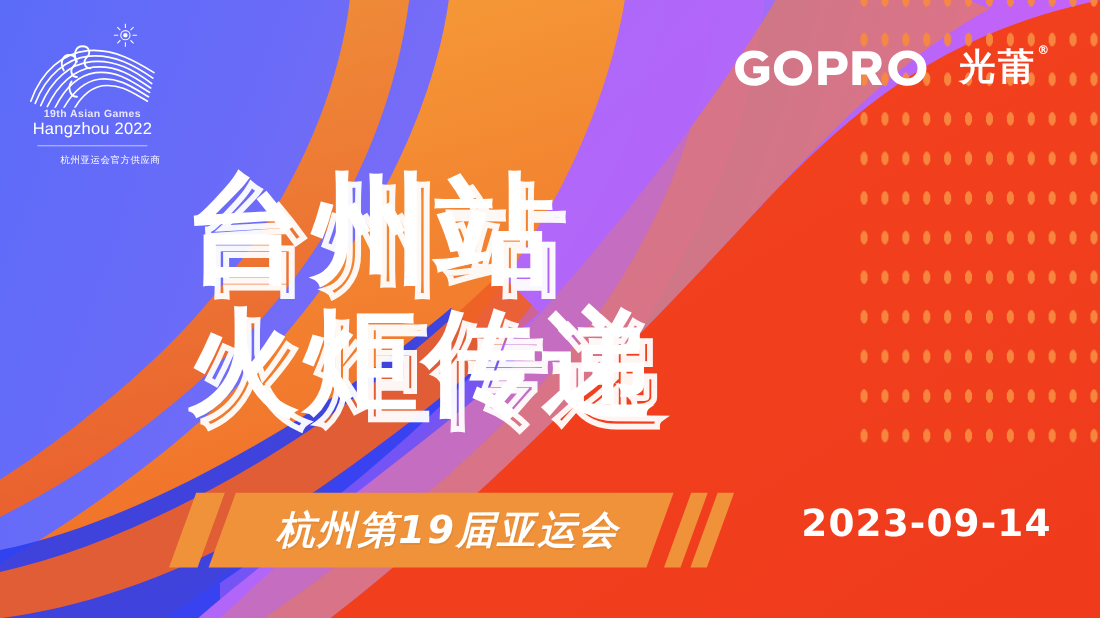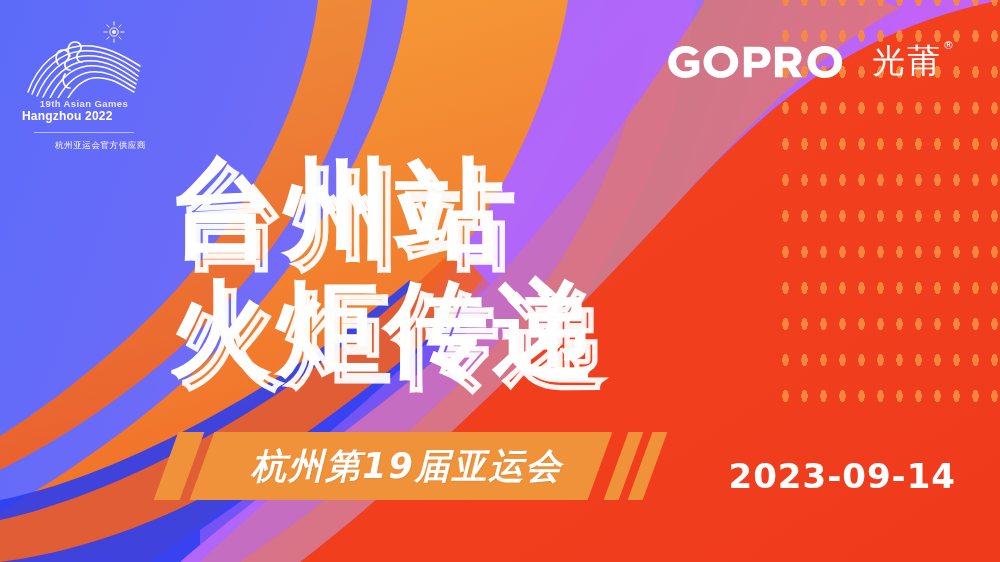--- a/index.html
+++ b/index.html
@@ -34,41 +34,41 @@
     position:absolute;left:22px;top:8px;width:124px;height:152px;
     color:#ffffff;
   }
   .emblem .sun{position:absolute;left:80px;top:12px;width:24px;height:24px;opacity:.95;}
   .emblem .swoosh{position:absolute;left:2px;top:22px;width:120px;height:68px;}
   .emblem-line1{
     position:absolute;left:0;top:90px;width:124px;text-align:center;
     font-size:9.5px;letter-spacing:.4px;color:#e9e6fe;font-weight:700;
   }
   .emblem-line2{
-    position:absolute;left:0;top:101px;width:124px;text-align:left;
-    font-size:12px;letter-spacing:.2px;color:#ffffff;font-weight:700;
+    position:absolute;left:0;top:101px;width:124px;text-align:center;
+    font-size:15px;letter-spacing:.2px;color:#ffffff;font-weight:400;
   }
   .emblem-rule{
     position:absolute;left:12px;top:124px;width:100px;height:1px;
     background:rgba(255,255,255,.55);
   }
   .emblem-line3{
     position:absolute;left:0;top:132px;width:124px;text-align:right;
     font-size:8.5px;letter-spacing:.6px;color:#ffffff;
   }
 
   
   .brand{
     position:absolute;right:58px;top:44px;
     display:flex;align-items:flex-start;gap:14px;
     color:#fff;
   }
   .brand-mark{height:36px;display:block;}
   .brand-cn{
-    font-size:33px;line-height:34px;font-weight:400;letter-spacing:2px;
+    font-size:33px;line-height:34px;font-weight:700;letter-spacing:2px;
     font-family:"DejaVu Sans","Liberation Sans",sans-serif;
     position:relative;
     margin-left:12px;
   }
   .brand-r{
     position:absolute;right:-14px;top:-4px;font-size:11px;line-height:11px;
   }
 
   
   .headline{position:absolute;left:156px;top:150px;width:620px;margin-left:12px;}
@@ -87,21 +87,21 @@
   .hl-shadow{
     color:transparent;
     -webkit-text-stroke:2px #ffffff;
     transform:translate(11px,11px);
     opacity:.95;
   }
   .hl-fill{color:#ffffff;}
   .row2 .hl-text{font-size:104px;letter-spacing:4px;}
 
   
-  .band-wrap{position:absolute;left:0;top:432px;width:856px;height:68px;}
+  .band-wrap{position:absolute;left:0;top:448px;width:856px;height:68px;}
   .slash{
     position:absolute;top:0;height:68px;
     background:#f0923a;
     transform:skewX(-20deg);
   }
   .slash.s-small{left:166px;width:26px;}
   .slash.s-main{left:202px;width:398px;}
   .slash.s-r1{left:616px;width:15px;}
   .slash.s-r2{left:640px;width:15px;}
   .band-label{

